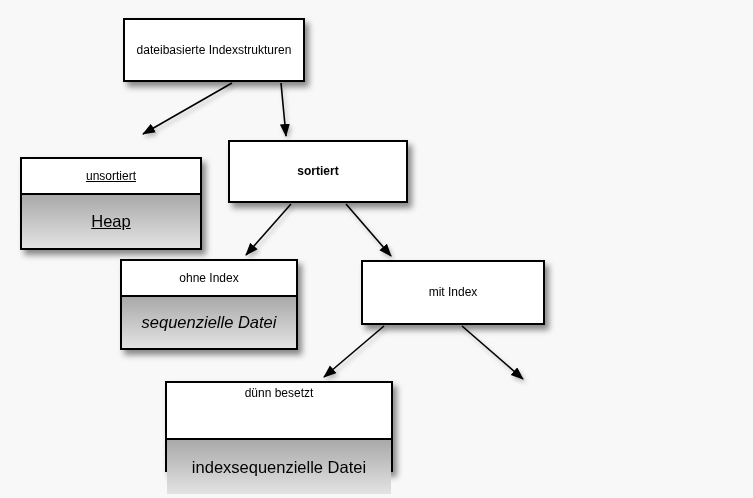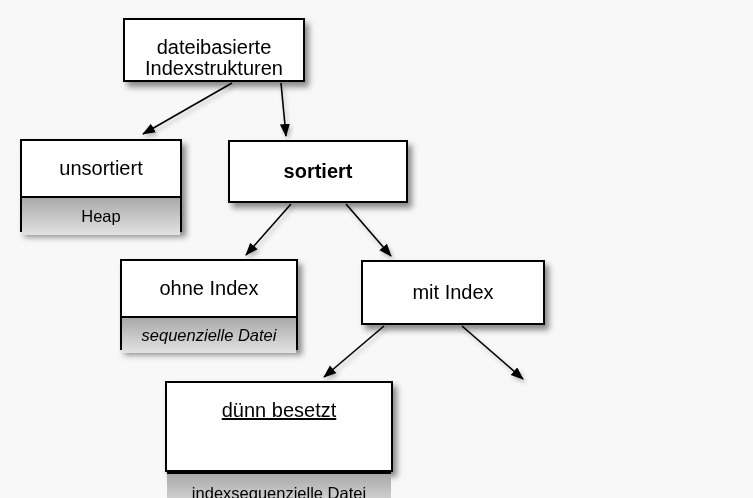--- a/index.html
+++ b/index.html
@@ -34,46 +34,46 @@
     box-shadow: 4px 5px 6px rgba(0,0,0,0.45);
     display: flex;
     flex-direction: column;
   }
   .node-title {
     flex: 1 1 auto;
     display: flex;
     align-items: center;
     justify-content: center;
     text-align: center;
-    font-size: 20px;
+    font-size: 12px;
     line-height: 21px;
     color: #000000;
-    padding: 17px 6px;
+    padding: 0 6px;
   }
   .node-sub {
     flex: 0 0 auto;
     border-top: 2px solid #000000;
     background: linear-gradient(180deg, #a9a9a9 0%, #c9c9c9 55%, #e3e3e3 100%);
     display: flex;
     align-items: center;
     justify-content: center;
     text-align: center;
     font-size: 16.5px;
     color: #000000;
-    padding: 0 6px;
+    padding: 8px 6px;
   }
   
   #node-root        { left: 123px; top: 18px;  width: 182px; height: 64px; }
-  #node-unsortiert  { left: 20px;  top: 139px; width: 162px; height: 93px; }
+  #node-unsortiert  { left: 20px;  top: 157px; width: 182px; height: 93px; text-decoration: underline; }
   #node-unsortiert .node-sub { height: 37px; }
   #node-sortiert    { left: 228px; top: 140px; width: 180px; height: 63px; font-weight: bold; }
   #node-ohne-index  { left: 120px; top: 259px; width: 178px; height: 91px; }
   #node-ohne-index .node-sub { height: 35px; font-style: italic; }
   #node-mit-index   { left: 329px; top: 260px; width: 184px; height: 65px; margin-left: 32px; }
-  #node-duenn       { left: 165px; top: 381px; width: 228px; height: 91px; text-decoration: underline; }
+  #node-duenn       { left: 165px; top: 381px; width: 228px; height: 91px; }
   #node-duenn .node-sub { height: 38px; margin-top: 34px; }
   #node-dicht       { left: 415px; top: 383px; width: 308px; height: 90px; }
   #node-dicht .node-sub { height: 36px; }
 </style>
 </head>
 <body>
 
 <div class="canvas">
 
   <svg class="edges-layer" viewBox="0 0 753 498" xmlns="http://www.w3.org/2000/svg">

